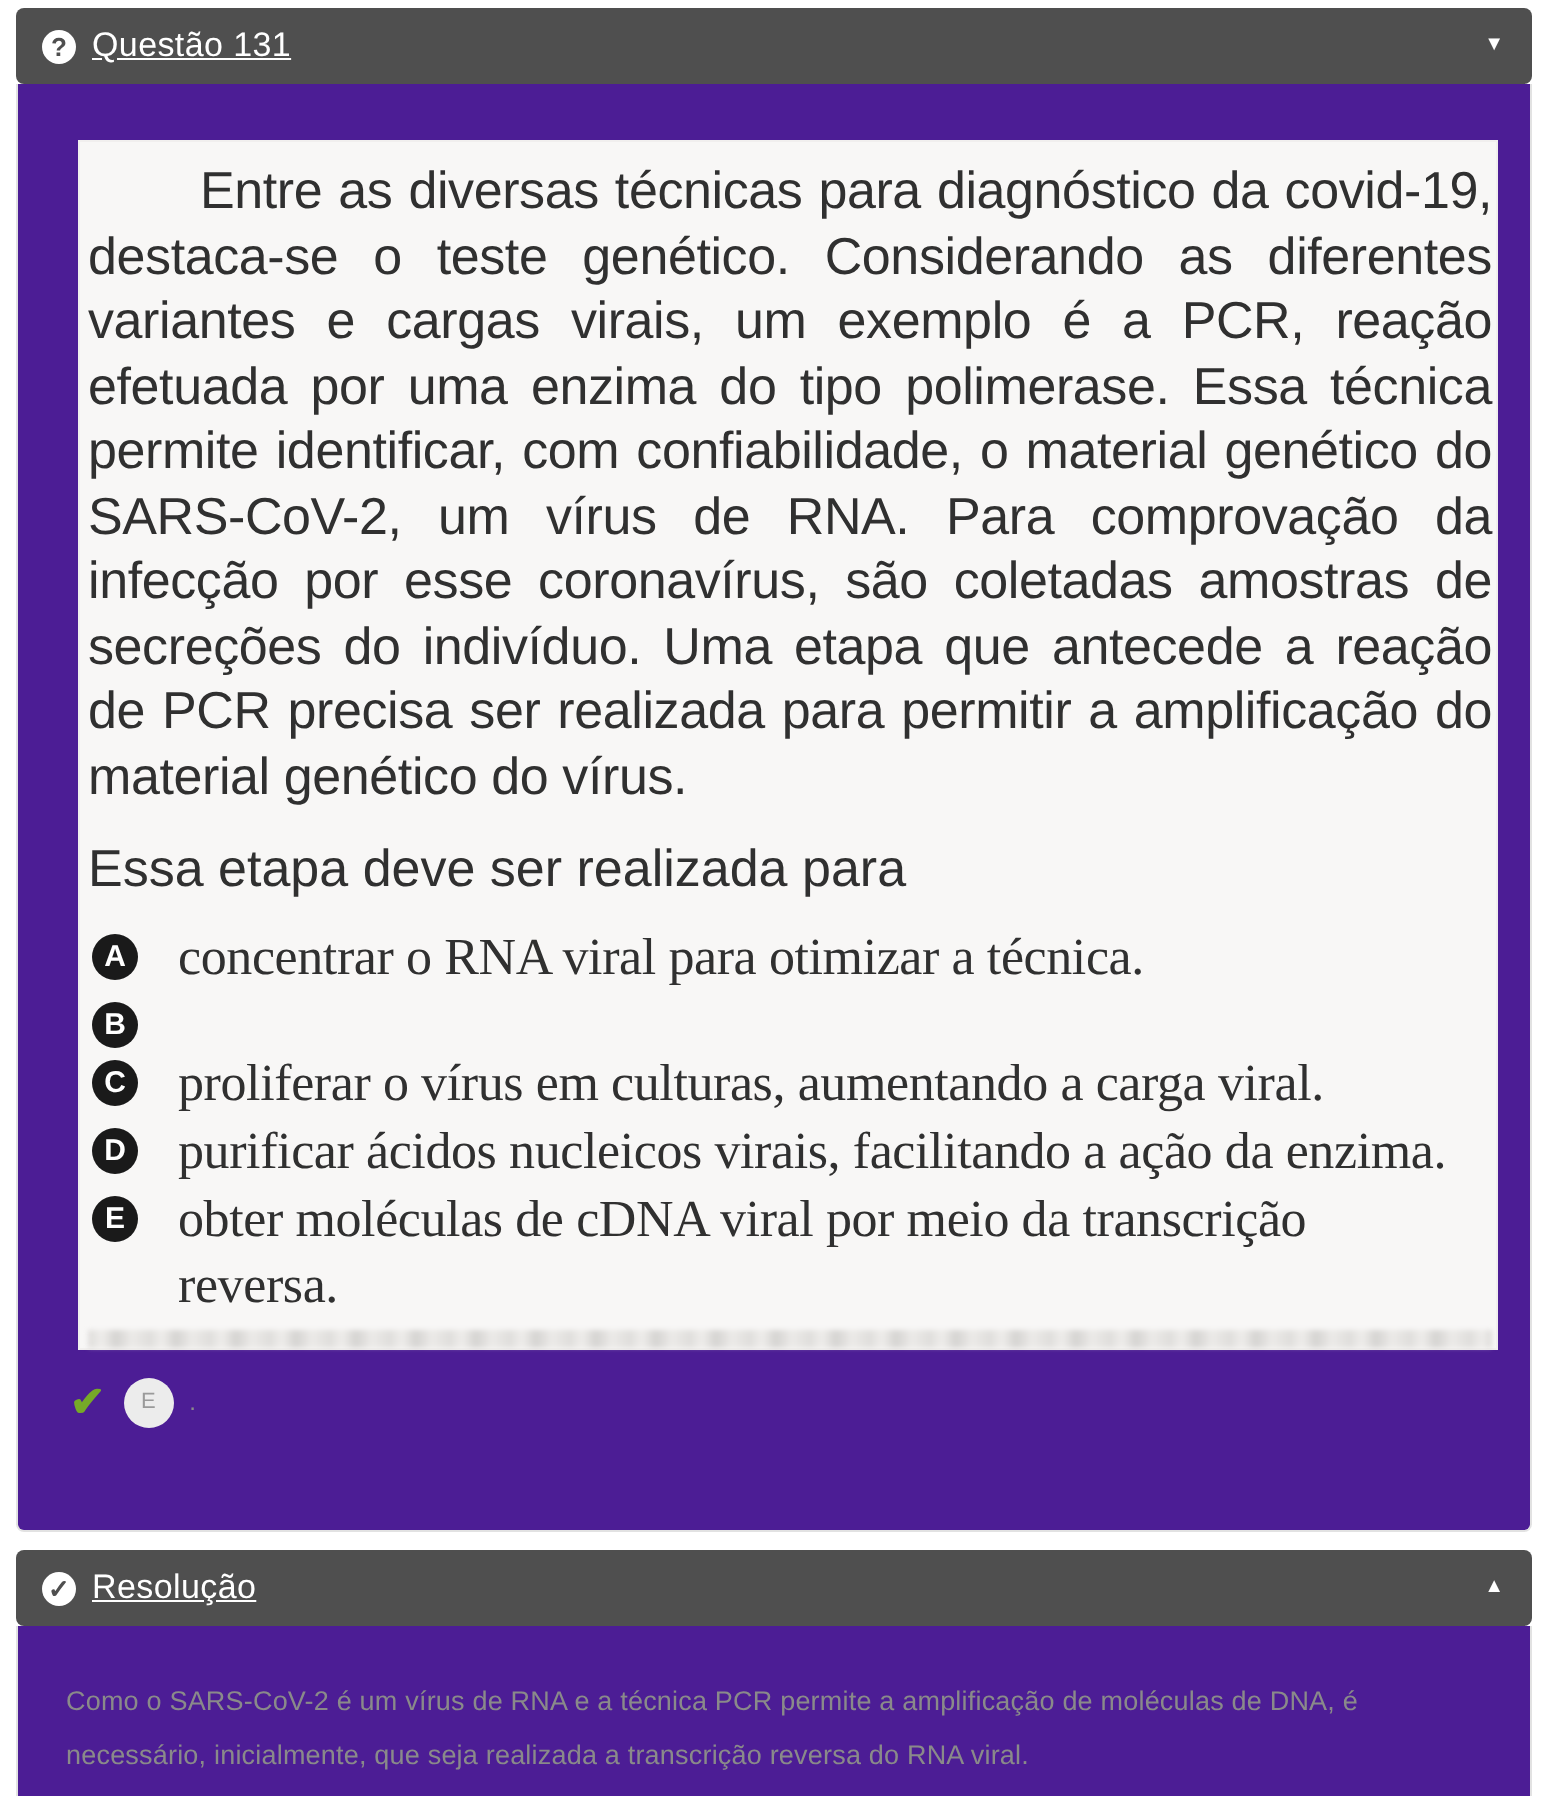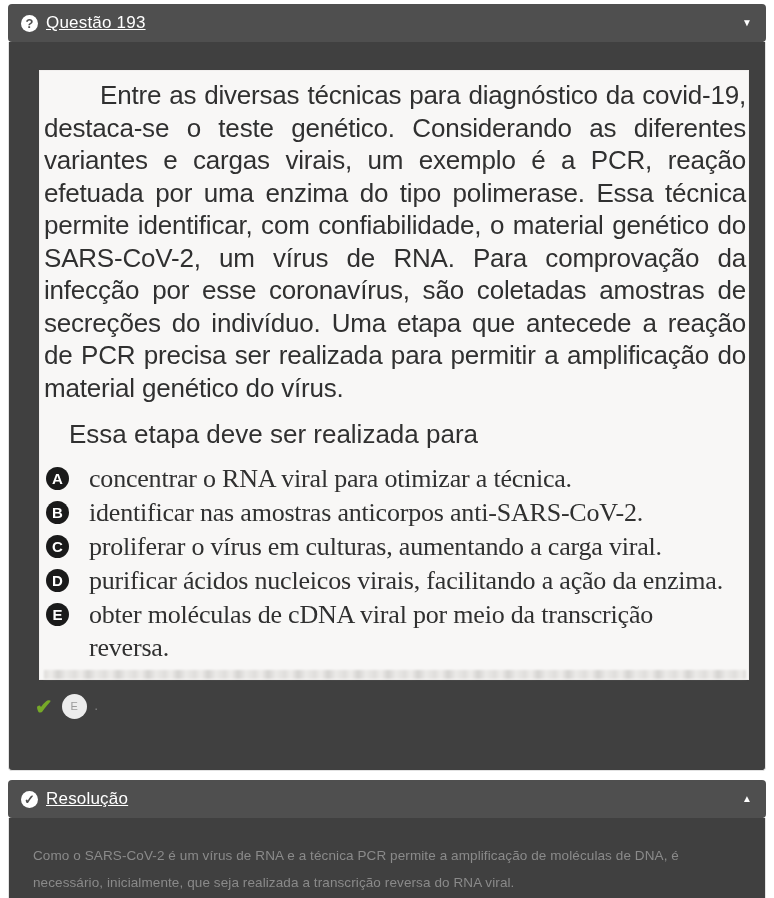--- a/index.html
+++ b/index.html
@@ -46,21 +46,21 @@
   }
   .panel-header .hdr-title.underlined { text-decoration: underline; }
   .panel-header .hdr-caret {
     margin-left: auto;
     color: #ffffff;
     font-size: 10px;
     line-height: 10px;
   }
 
   .panel-body {
-    background: #404040;
+    background: #4c1d95;
     border: 1px solid #e2e2e2;
     border-top: none;
     border-radius: 0 0 4px 4px;
   }
 
   
   .q-body { padding: 29px 12px 20px 31px; }
 
   .scan {
     width: 708px;
@@ -74,21 +74,20 @@
     font-size: 26px;
     line-height: 32.5px;
     text-align: justify;
     text-indent: 56px;
     letter-spacing: -0.2px;
   }
   .scan-stem {
     font-size: 26px;
     line-height: 32px;
     margin-top: 14px;
-    margin-left: 25px;
   }
   .scan-options { margin-top: 12px; list-style: none; }
   .scan-option {
     display: flex;
     align-items: flex-start;
     margin-bottom: 1px;
   }
   .opt-badge {
     flex: 0 0 auto;
     width: 23px; height: 23px;
@@ -158,38 +157,37 @@
     max-width: 700px;
   }
 </style>
 </head>
 <body>
 
 <section class="panel">
 
   <div class="panel-header">
     <span class="hdr-icon">?</span>
-    <span class="hdr-title underlined">Questão 193</span>
+    <span class="hdr-title underlined">Questão 131</span>
     <span class="hdr-caret">▼</span>
   </div>
 
   <div class="panel-body q-body">
 
     <div class="scan">
       <p class="scan-paragraph">Entre as diversas técnicas para diagnóstico da covid-19, destaca-se o teste genético. Considerando as diferentes variantes e cargas virais, um exemplo é a PCR, reação efetuada por uma enzima do tipo polimerase. Essa técnica permite identificar, com confiabilidade, o material genético do SARS-CoV-2, um vírus de RNA. Para comprovação da infecção por esse coronavírus, são coletadas amostras de secreções do indivíduo. Uma etapa que antecede a reação de PCR precisa ser realizada para permitir a amplificação do material genético do vírus.</p>
       <p class="scan-stem">Essa etapa deve ser realizada para</p>
 
       <ul class="scan-options">
         <li class="scan-option">
           <span class="opt-badge">A</span>
           <span class="opt-text">concentrar o RNA viral para otimizar a técnica.</span>
         </li>
         <li class="scan-option">
           <span class="opt-badge">B</span>
-          <span class="opt-text">identificar nas amostras anticorpos anti-SARS-CoV-2.</span>
         </li>
         <li class="scan-option">
           <span class="opt-badge">C</span>
           <span class="opt-text">proliferar o vírus em culturas, aumentando a carga viral.</span>
         </li>
         <li class="scan-option">
           <span class="opt-badge">D</span>
           <span class="opt-text">purificar ácidos nucleicos virais, facilitando a ação da enzima.</span>
         </li>
         <li class="scan-option">

